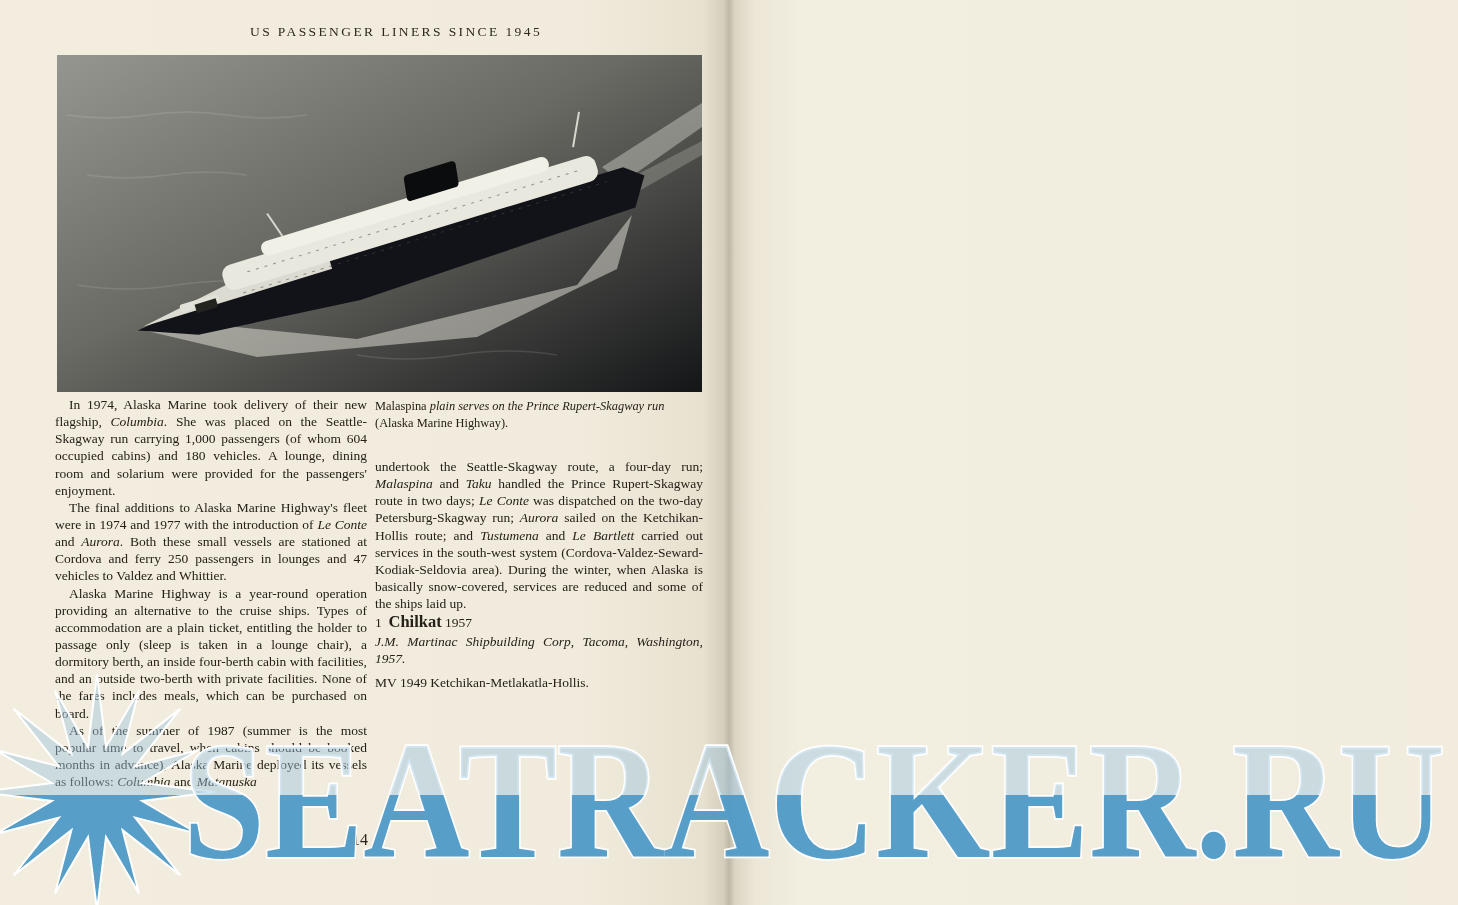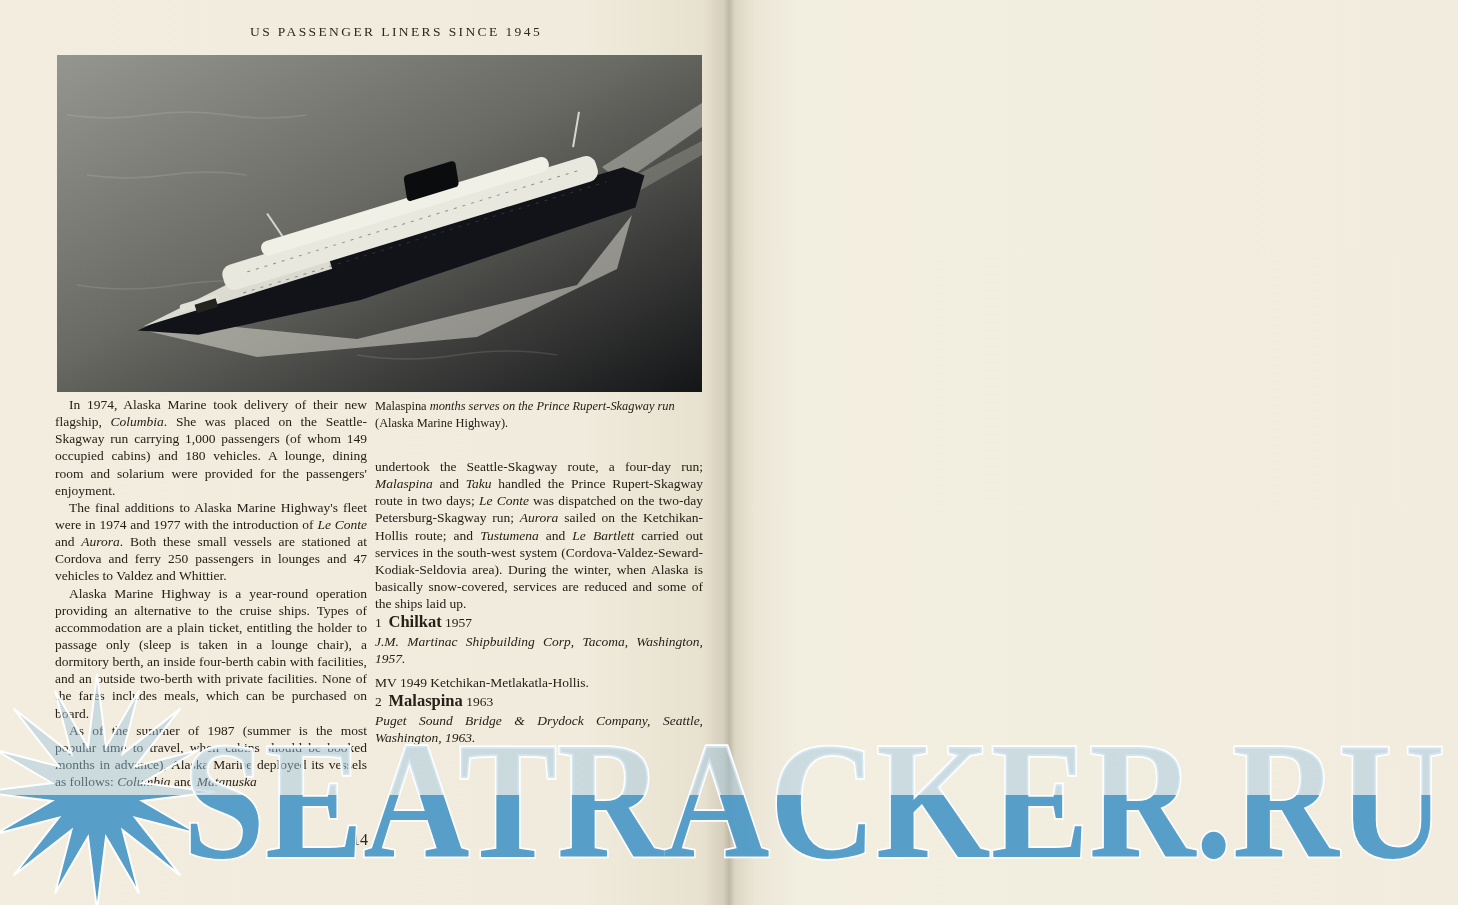--- a/index.html
+++ b/index.html
@@ -69,40 +69,36 @@
       <rect x="28" y="-66" width="54" height="26" rx="4" fill="#0b0c0e" transform="skewX(-8)"></rect>
       <line x1="208" y1="-44" x2="224" y2="-76" stroke="#d8d7cd" stroke-width="2"></line>
       <line x1="-96" y1="-44" x2="-104" y2="-70" stroke="#d8d7cd" stroke-width="2"></line>
       <line x1="-140" y1="-20" x2="210" y2="-20" class="dashwin"></line>
       <line x1="-150" y1="-1" x2="230" y2="-1" class="dashwin"></line>
       <rect x="-200" y="-4" width="22" height="9" fill="#23241f"></rect>
     </g>
   </svg>
 
   <div class="col" style="left:55px;top:396px;width:312px;">
-    <p class="ind"><span>In 1974, Alaska Marine took delivery of their new flagship, </span><span class="seg-i">Columbia</span><span>. She was placed on the Seattle-Skagway run carrying 1,000 passengers (of whom 149 occupied cabins) and 180 vehicles. A lounge, dining room and solarium were provided for the passengers' enjoyment.</span></p>
+    <p class="ind"><span>In 1974, Alaska Marine took delivery of their new flagship, </span><span class="seg-i">Columbia</span><span>. She was placed on the Seattle-Skagway run carrying 1,000 passengers (of whom 604 occupied cabins) and 180 vehicles. A lounge, dining room and solarium were provided for the passengers' enjoyment.</span></p>
     <p class="ind"><span>The final additions to Alaska Marine Highway's fleet were in 1974 and 1977 with the introduction of </span><span class="seg-i">Le Conte</span><span> and </span><span class="seg-i">Aurora</span><span>. Both these small vessels are stationed at Cordova and ferry 250 passengers in lounges and 47 vehicles to Valdez and Whittier.</span></p>
     <p class="ind"><span>Alaska Marine Highway is a year-round operation providing an alternative to the cruise ships. Types of accommodation are a plain ticket, entitling the holder to passage only (sleep is taken in a lounge chair), a dormitory berth, an inside four-berth cabin with facilities, and an outside two-berth with private facilities. None of the fares includes meals, which can be purchased on board.</span></p>
     <p class="ind"><span>As of the summer of 1987 (summer is the most popular time to travel, when cabins should be booked months in advance), Alaska Marine deployed its vessels as follows: </span><span class="seg-i">Columbia</span><span> and </span><span class="seg-i">Matanuska</span></p>
   </div>
 
   <div class="cap" style="left:375px;top:398px;width:328px;">
-    <p><span>Malaspina</span><span class="seg-i"> months serves on the Prince Rupert-Skagway run</span><span> (Alaska Marine Highway).</span></p>
+    <p><span>Malaspina</span><span class="seg-i"> plain serves on the Prince Rupert-Skagway run</span><span> (Alaska Marine Highway).</span></p>
   </div>
 
   <div class="col" style="left:375px;top:458px;width:328px;">
     <p><span>undertook the Seattle-Skagway route, a four-day run; </span><span class="seg-i">Malaspina</span><span> and </span><span class="seg-i">Taku</span><span> handled the Prince Rupert-Skagway route in two days; </span><span class="seg-i">Le Conte</span><span> was dispatched on the two-day Petersburg-Skagway run; </span><span class="seg-i">Aurora</span><span> sailed on the Ketchikan-Hollis route; and </span><span class="seg-i">Tustumena</span><span> and </span><span class="seg-i">Le Bartlett</span><span> carried out services in the south-west system (Cordova-Valdez-Seward-Kodiak-Seldovia area). During the winter, when Alaska is basically snow-covered, services are reduced and some of the ships laid up.</span></p>
     <div>
       <p class="entry-h"><span>1 </span><span class="seg-bi">Chilkat</span><span> 1957</span></p>
       <p class="builder">J.M. Martinac Shipbuilding Corp, Tacoma, Washington, 1957.</p>
       <p class="mv">MV 1949 Ketchikan-Metlakatla-Hollis.</p>
-    </div>
-    <div>
-      <p class="entry-h"><span>2 </span><span class="seg-bi">Malaspina</span><span> 1963</span></p>
-      <p class="builder">Puget Sound Bridge &amp; Drydock Company, Seattle, Washington, 1963.</p>
     </div>
   </div>
 
   <div class="pageno" id="pageno-left">14</div>
 </div>
 
 <div class="page" id="right-page">
   
 
   

